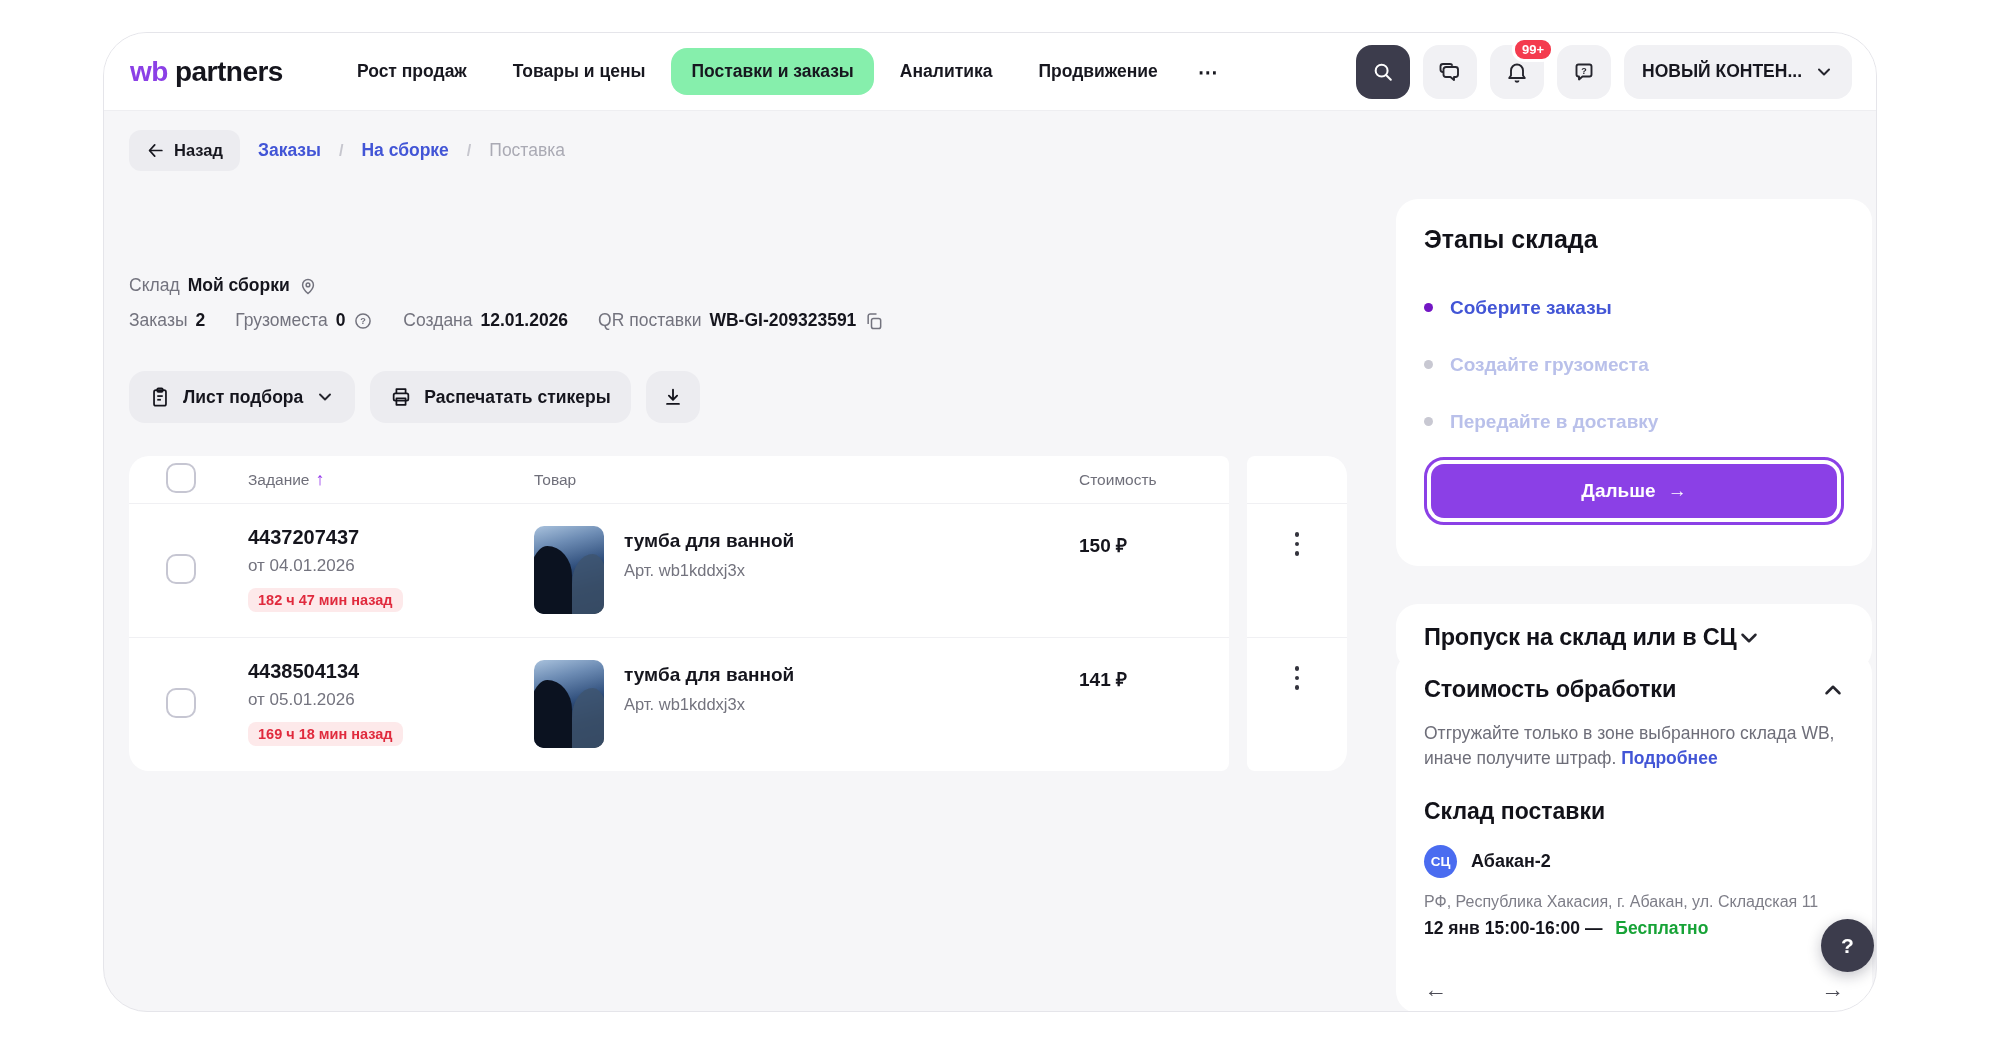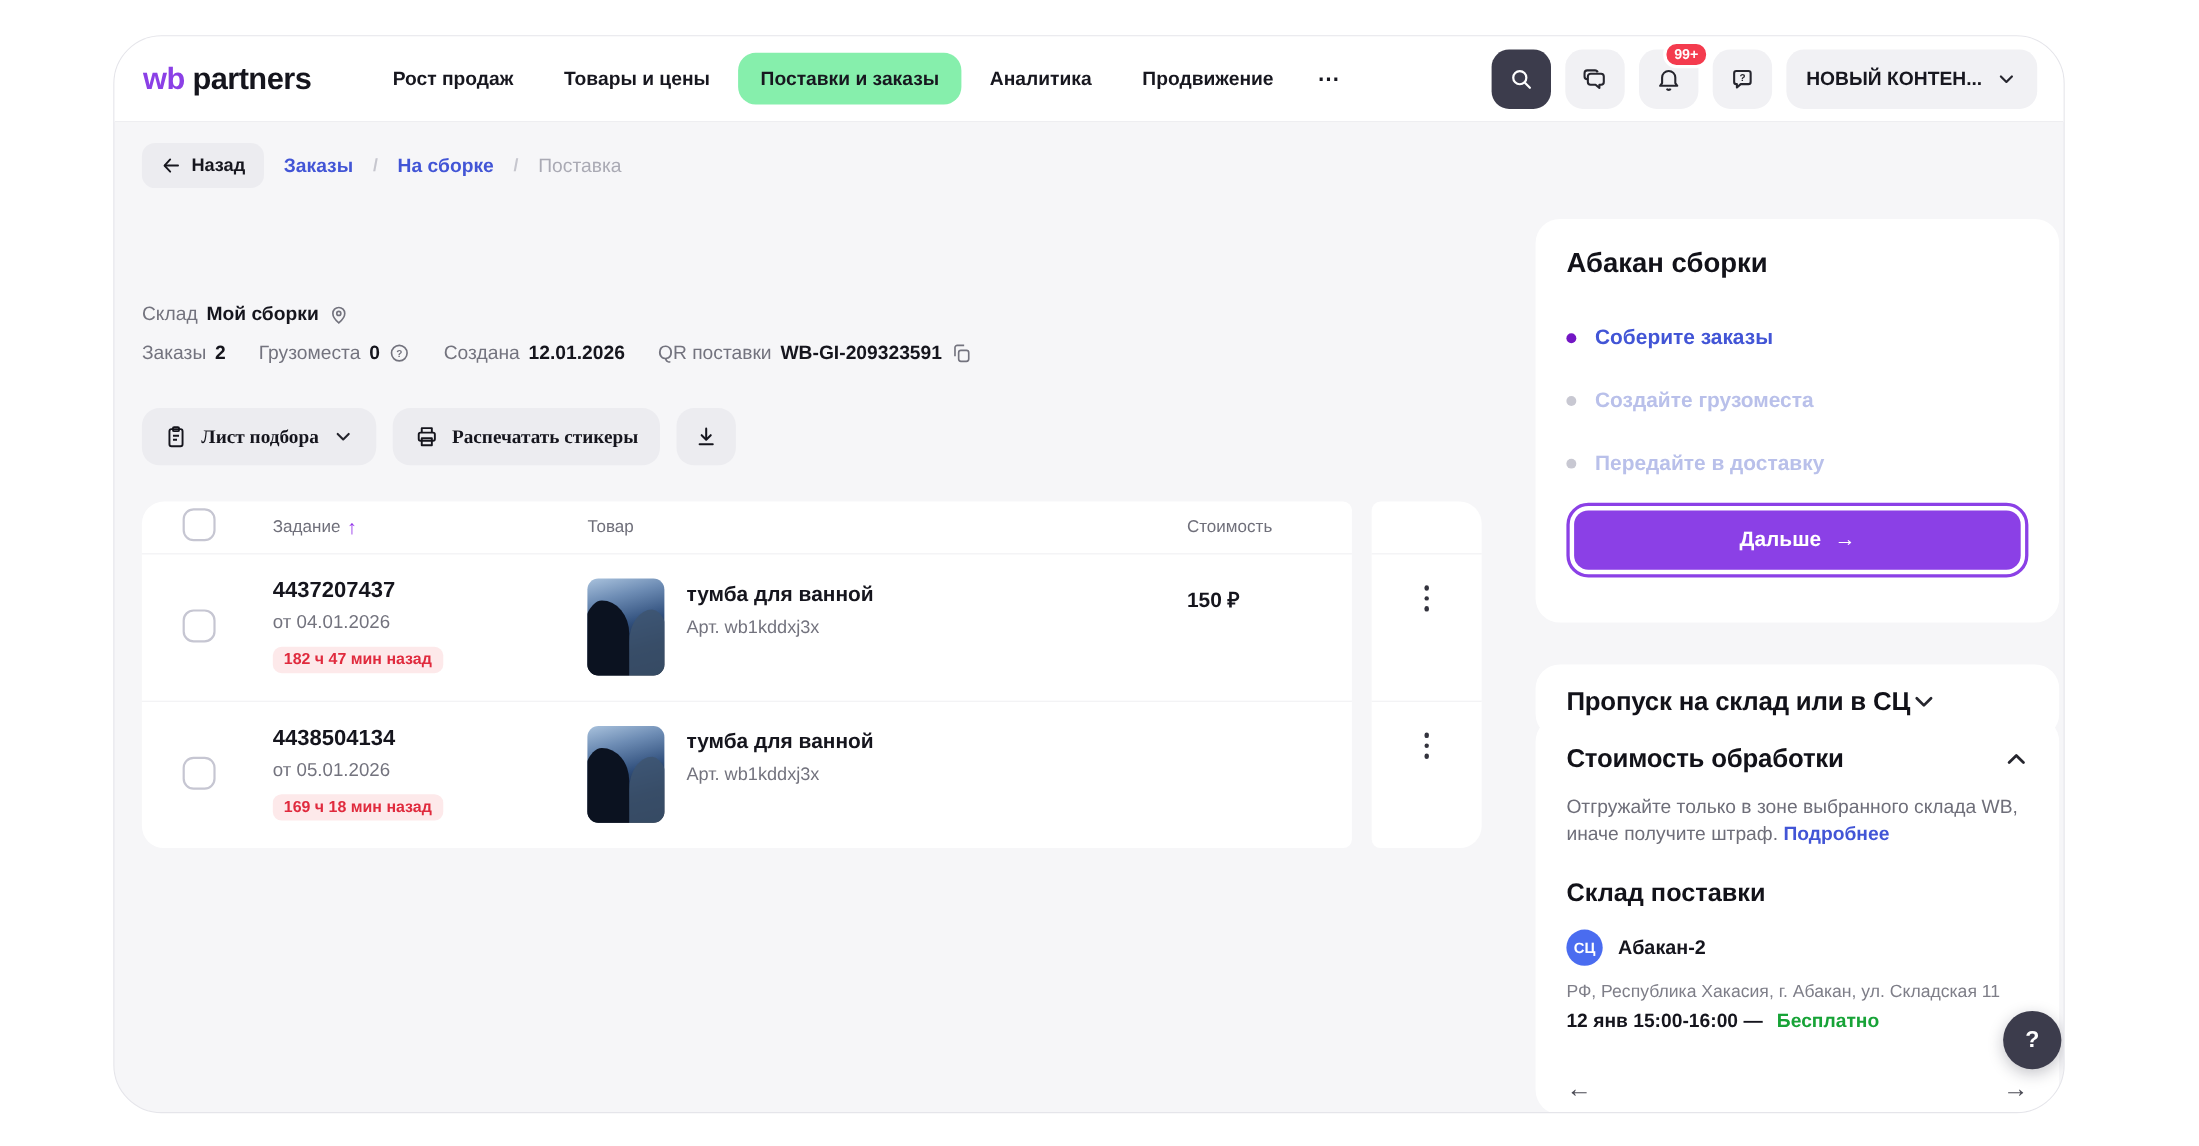--- a/index.html
+++ b/index.html
@@ -43,21 +43,21 @@
   .meta1 { position:absolute; left:25px; top:242px; display:flex; align-items:center; gap:8px; font-size:17.5px; }
   .meta2 { position:absolute; left:25px; top:277px; display:flex; align-items:center; gap:30px; font-size:17.5px; }
   .meta-label { color:#73737e; }
   .meta-value { font-weight:700; color:#15151d; }
   .meta-group { display:flex; align-items:center; gap:8px; }
   .mini-icon { color:#73737e; display:flex; }
 
   
   .toolbar { position:absolute; left:25px; top:338px; display:flex; gap:15px; }
   .tool-btn { height:52px; border-radius:16px; background:#ececf0; border:none; display:flex; align-items:center;
-    gap:12px; padding:0 20px; font-size:17.5px; font-weight:700; color:#15151d; cursor:pointer; font-family:Liberation Serif, serif; }
+    gap:12px; padding:0 20px; font-size:17.5px; font-weight:700; color:#15151d; cursor:pointer; font-family:Liberation Sans, sans-serif; }
   .tool-btn.square { width:54px; padding:0; justify-content:center; }
 
   
   .table-card { position:absolute; left:25px; top:423px; width:1100px; height:315px; background:#fff;
     border-radius:20px 8px 8px 20px; }
   .t-grid { display:grid; grid-template-columns:82px 286px 545px 1fr; padding-left:37px; }
   .t-head { height:48px; align-items:center; border-bottom:1px solid #f0f0f3; }
   .t-head .col-label { font-size:15.5px; color:#6f6f7a; font-weight:500; }
   .sort-wrap { display:flex; align-items:center; gap:6px; }
   .sort-arrow { color:#9333ea; font-size:18px; font-weight:700; }
@@ -330,20 +330,21 @@
         <div class="order-date">от 05.01.2026</div>
         <span class="overdue-badge">169 ч 18 мин назад</span>
       </div>
       <div class="prod-cell">
         <div class="prod-img"></div>
         <div>
           <div class="prod-name">тумба для ванной</div>
           <div class="prod-art">Арт. wb1kddxj3x</div>
         </div>
       </div>
+      <div class="price-cell">141 ₽</div>
     </div>
   </section>
 
   <section class="actions-card">
     <div class="a-head"></div>
     <div class="a-row">
       <button class="kebab" aria-label="menu">
         <i></i>
           <i></i>
           <i></i>
@@ -352,21 +353,21 @@
     <div class="a-row">
       <button class="kebab" aria-label="menu">
         <i></i>
           <i></i>
           <i></i>
       </button>
     </div>
   </section>
 
   <aside class="sidebar-card card-stages">
-    <h2 class="stages-title">Абакан сборки</h2>
+    <h2 class="stages-title">Этапы склада</h2>
     <div class="steps">
       <div class="step active">
         <span class="step-dot"></span>
         <span class="step-label">Соберите заказы</span>
       </div>
       <div class="step pending">
         <span class="step-dot"></span>
         <span class="step-label">Создайте грузоместа</span>
       </div>
       <div class="step pending">

